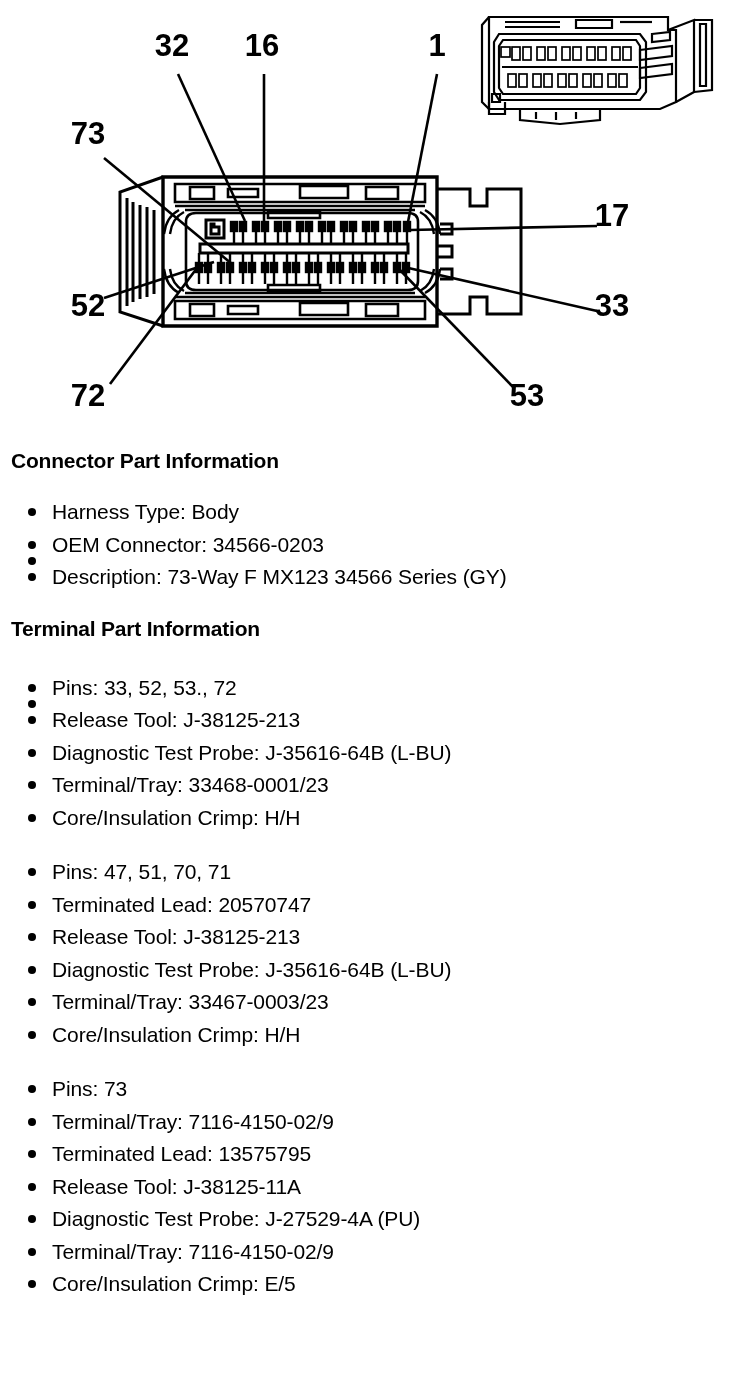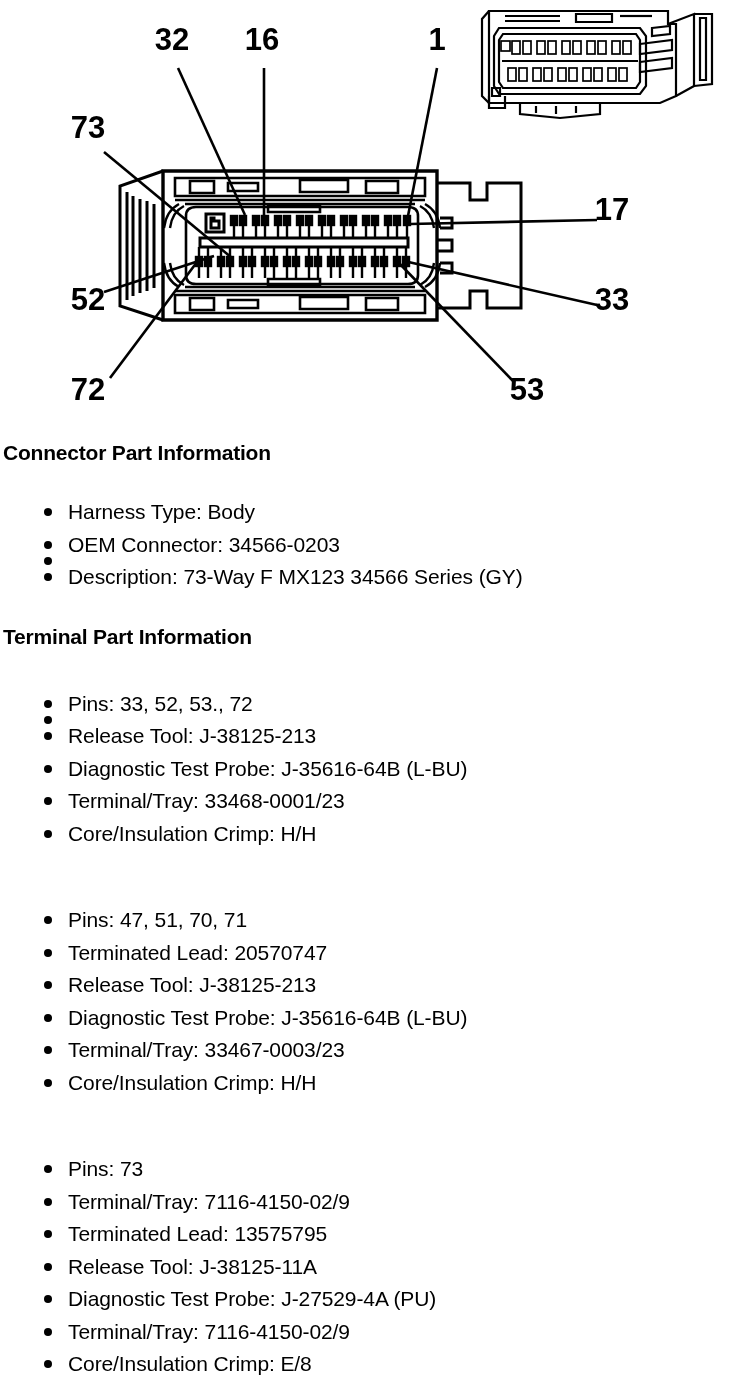--- a/index.html
+++ b/index.html
@@ -13,21 +13,21 @@
     position: relative;
     font-family: "Liberation Sans", sans-serif;
     color: #000000;
     overflow: hidden;
   }
 
   
   #diagram-area {
     position: absolute;
     left: 0;
-    top: 0;
+    top: 6px;
     width: 736px;
     height: 440px;
   }
   #diagram-svg {
     display: block;
   }
 
   .callout-text {
     font-family: "Liberation Sans", sans-serif;
     font-size: 31px;
@@ -40,28 +40,28 @@
     position: absolute;
     left: 0;
     top: 440px;
     width: 736px;
   }
 
   .section-heading {
     font-size: 21px;
     font-weight: 700;
     letter-spacing: -0.2px;
-    margin: 0;
+    margin: 8px;
     padding: 0 0 0 3px;
     line-height: 26px;
   }
 
   .bullet-group {
     list-style: none;
-    margin: 16px;
+    margin: 0;
     padding: 0;
   }
 
   .bullet-item {
     position: relative;
     font-size: 21px;
     font-weight: 400;
     line-height: 32.5px;
     padding-left: 52px;
     white-space: nowrap;
@@ -458,17 +458,17 @@
     <li class="bullet-item">
       <span class="dot"></span>
       <span>Diagnostic Test Probe: J-27529-4A (PU)</span>
     </li>
     <li class="bullet-item">
       <span class="dot"></span>
       <span>Terminal/Tray: 7116-4150-02/9</span>
     </li>
     <li class="bullet-item">
       <span class="dot"></span>
-      <span>Core/Insulation Crimp: E/8</span>
+      <span>Core/Insulation Crimp: E/5</span>
     </li>
   </ul>
 
 </div>
 
 </body></html>

